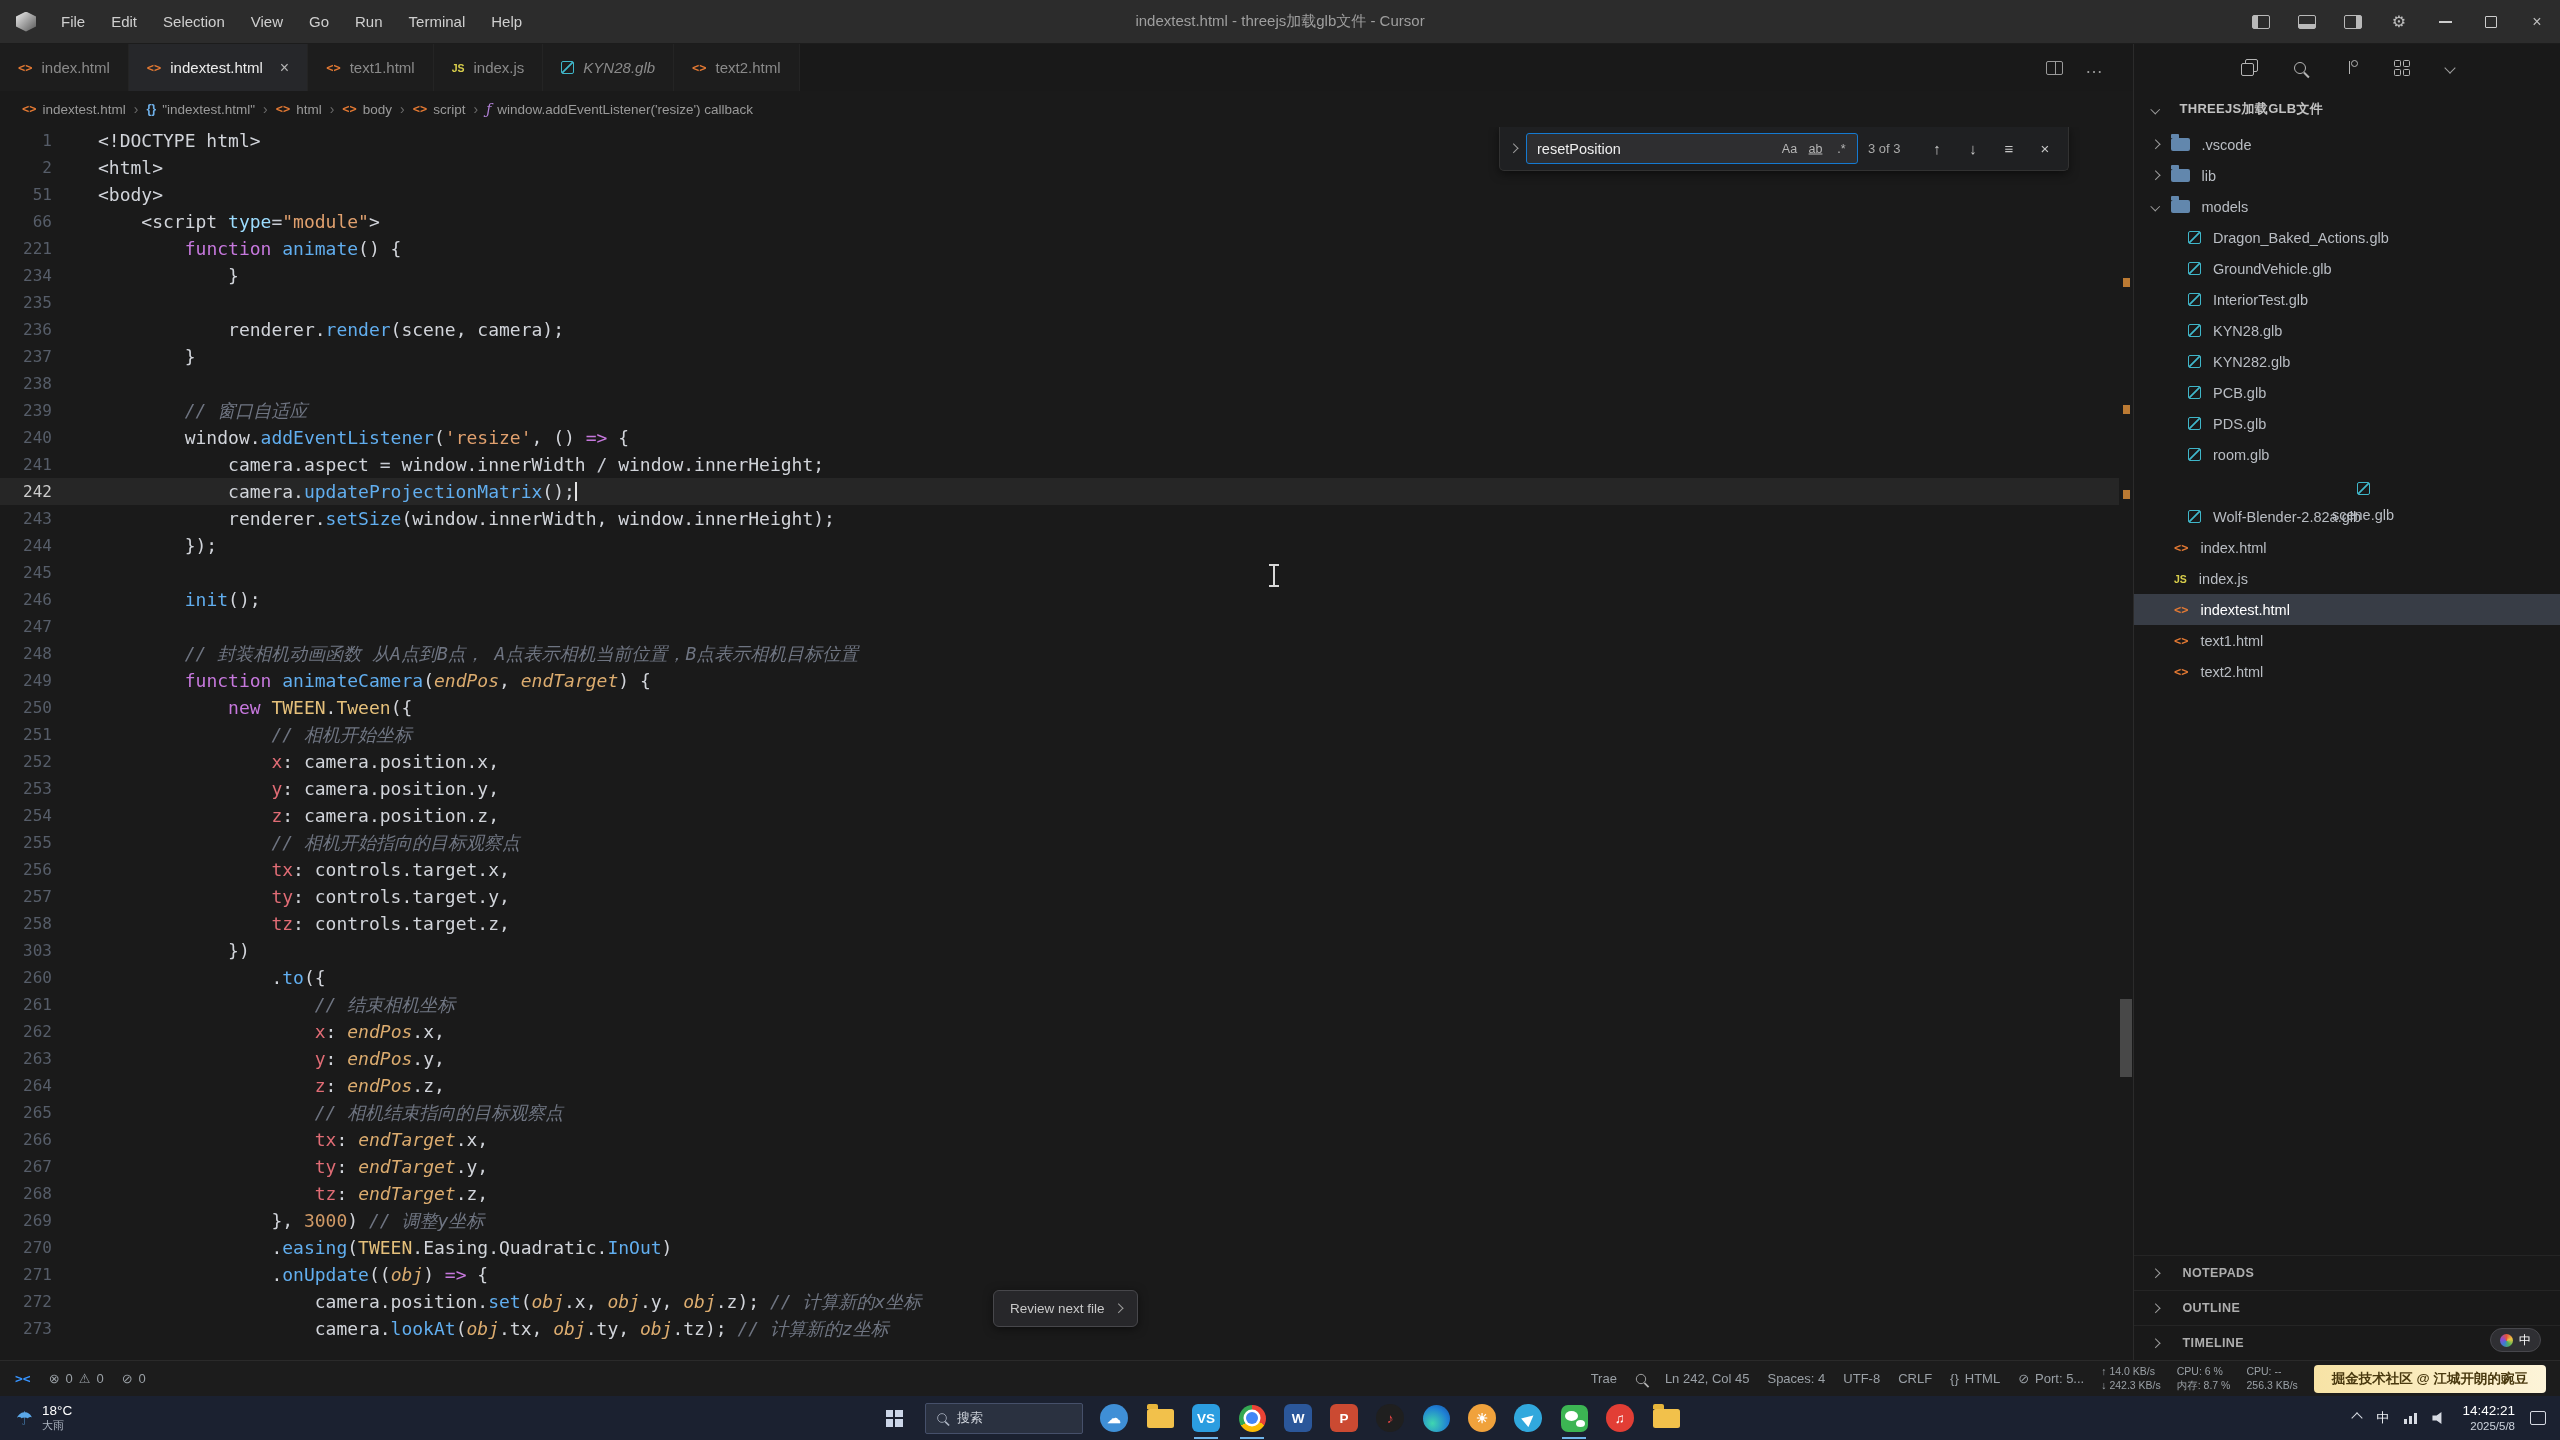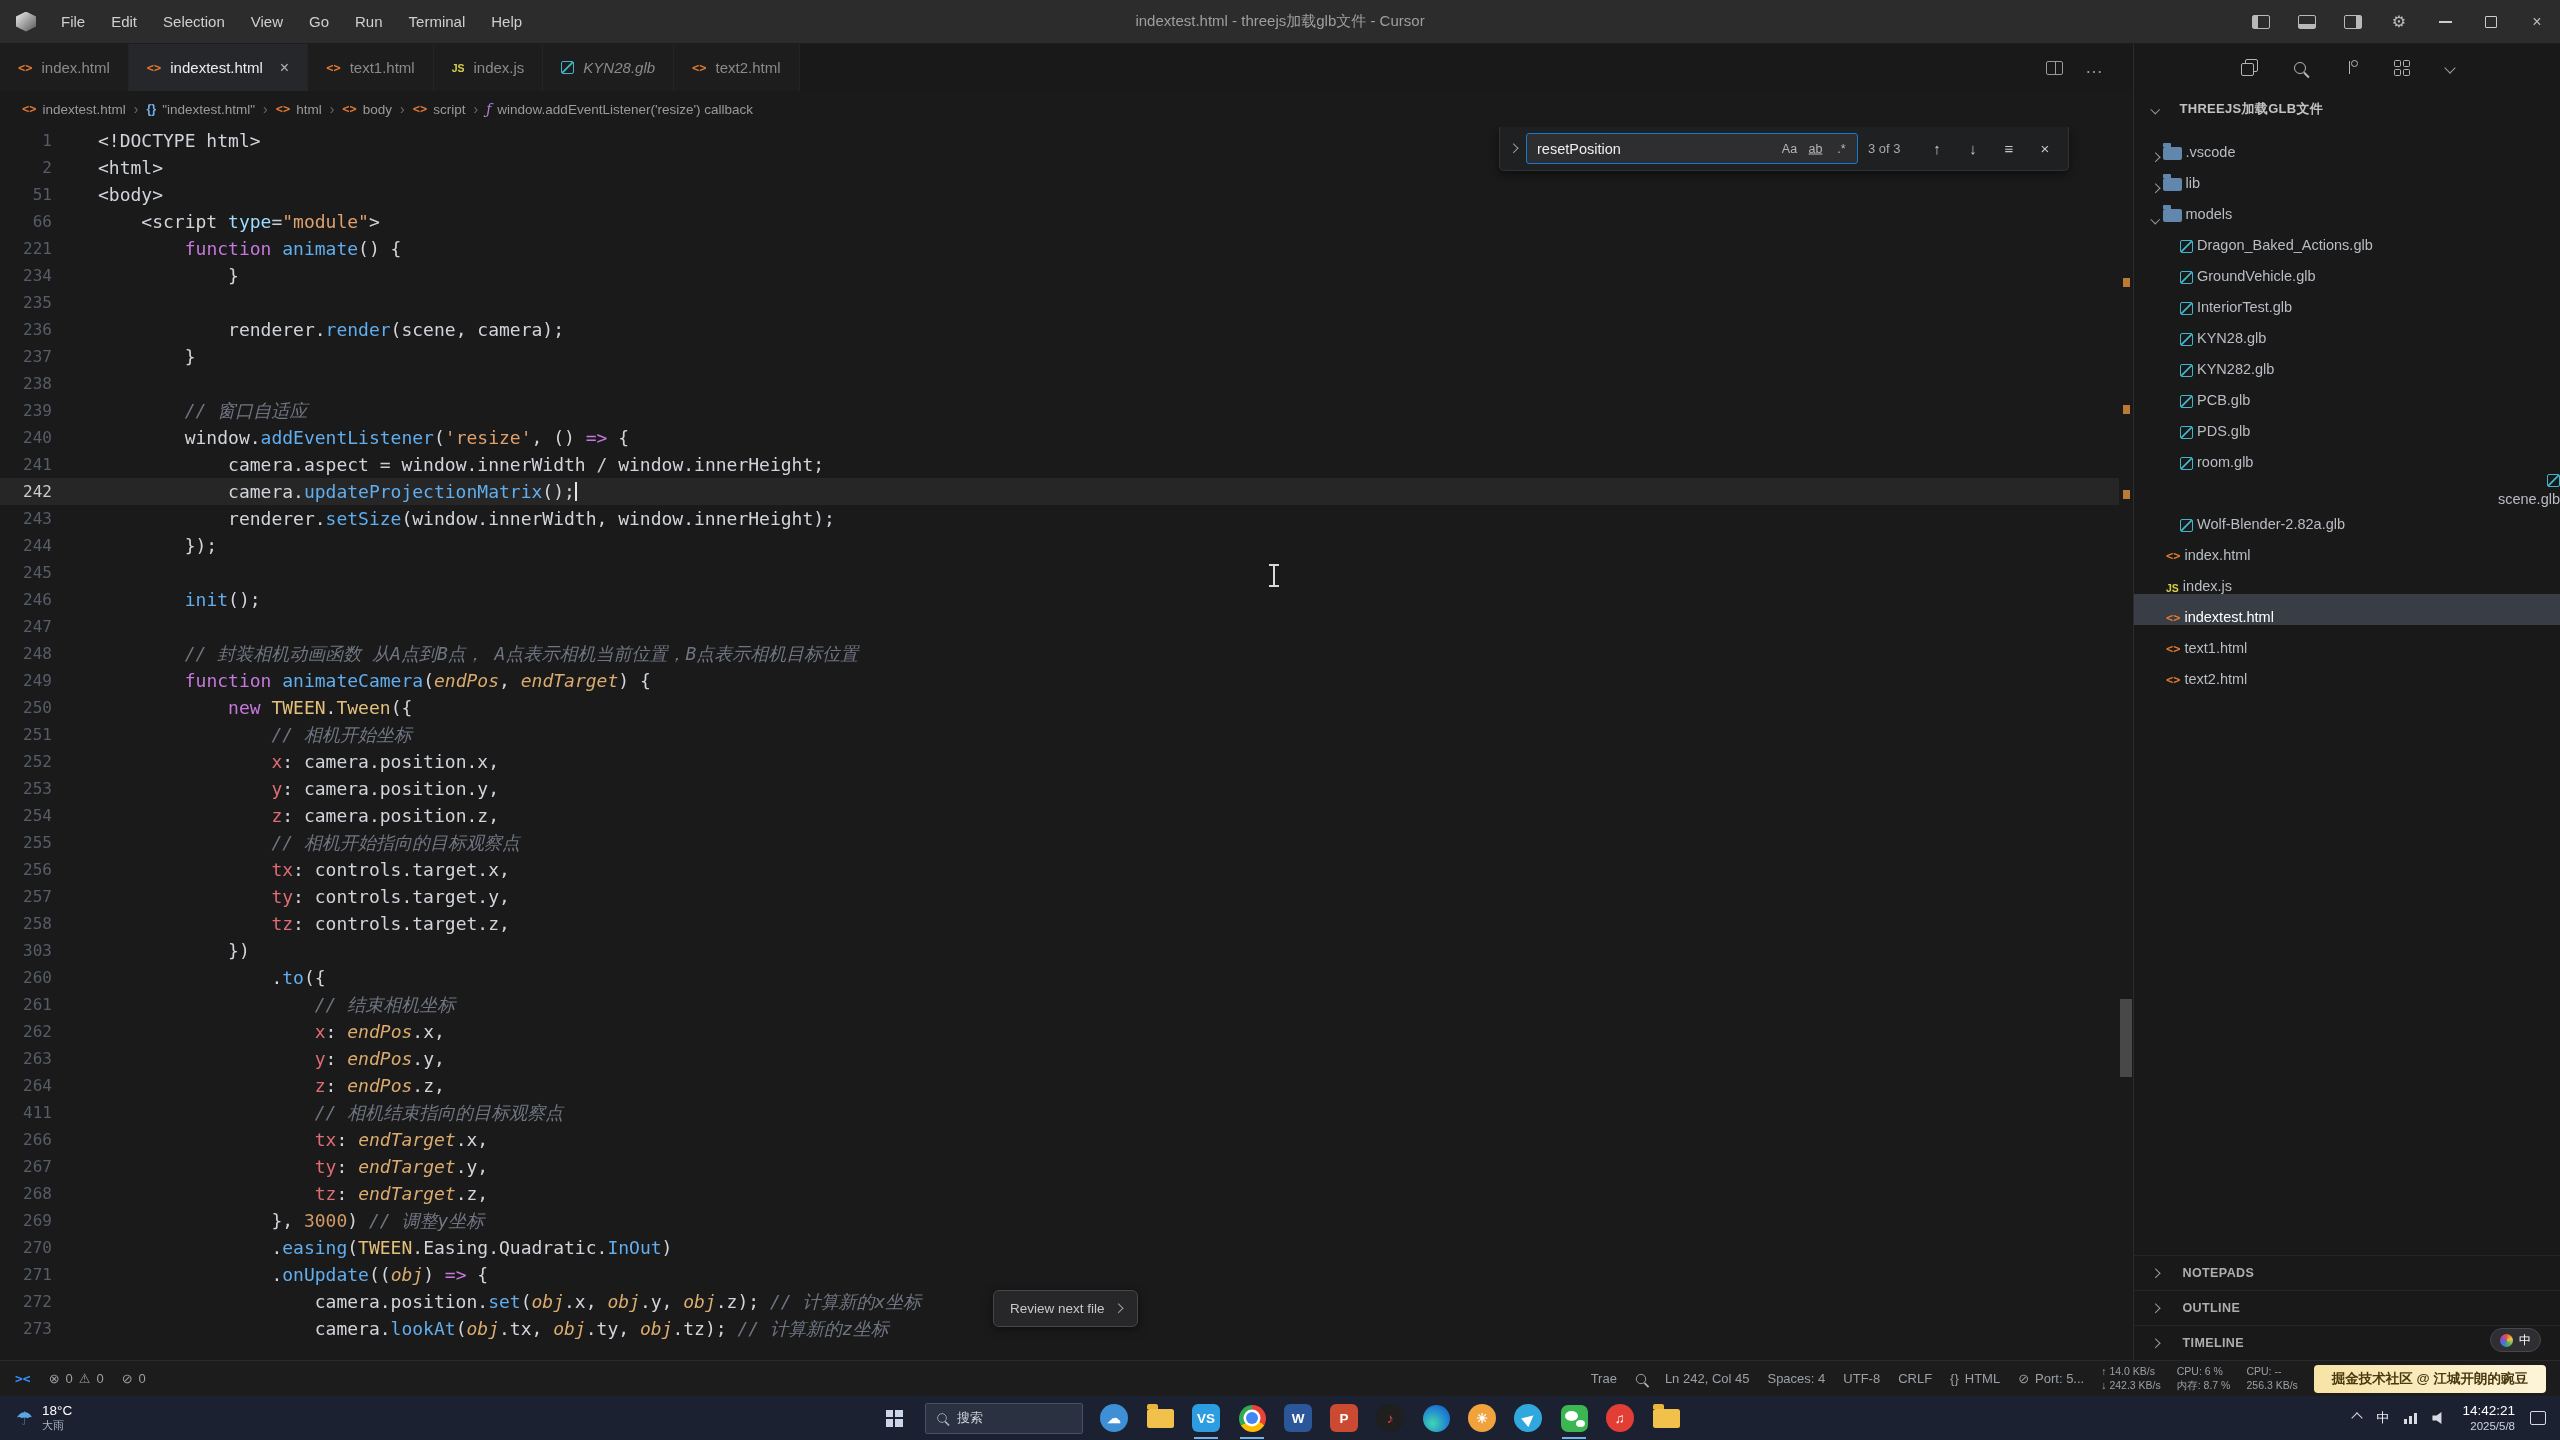--- a/index.html
+++ b/index.html
@@ -101,21 +101,21 @@
 .branch::after{content:"";position:absolute;width:5px;height:5px;border:1.8px solid #b5b5b5;border-radius:50%;right:0;top:1px}
 .grid4{width:16px;height:16px;display:grid;grid-template-columns:1fr 1fr;gap:2px}
 .grid4 i{border:1.5px solid #b5b5b5;border-radius:1.5px}
 .chev{display:inline-block;width:8px;height:8px;border-right:1.8px solid #9d9d9d;border-bottom:1.8px solid #9d9d9d;flex:none}
 .chev.right{transform:rotate(-45deg)}
 .chev.down{transform:rotate(45deg)}
 .chev.up{transform:rotate(-135deg)}
 .chev.sm{width:6.5px;height:6.5px;border-width:1.6px}
 #side-header{height:36px;display:flex;align-items:center;gap:21px;padding-left:18px;font-size:13px;font-weight:bold;color:#c2c2c2;letter-spacing:.3px;flex:none}
 #tree{flex:1;overflow:hidden;padding-top:2px}
-.tree-row{height:31px;display:flex;align-items:flex-end;gap:4px;font-size:14.5px;color:#b9bdc3;cursor:default;white-space:nowrap}
+.tree-row{height:31px;display:flex;align-items:center;gap:12px;font-size:14.5px;color:#b9bdc3;cursor:default;white-space:nowrap}
 .tree-row.selected{background:#383d46;color:#fff}
 .tree-spacer{width:10px;flex:none}
 #side-panels{flex:none}
 .panel-row{height:35px;display:flex;align-items:center;gap:24px;padding-left:18px;font-size:12.5px;font-weight:bold;letter-spacing:.4px;color:#aeaeae;border-top:1px solid #252525}
 
 
 #statusbar{height:36px;background:#1c1c1c;border-top:1px solid #2a2a2a;display:flex;align-items:center;font-size:13px;color:#9aa0a6;padding:0 6px}
 .st{display:flex;align-items:center;gap:6px;padding:0 9px;height:100%;white-space:nowrap}
 .st.blue{color:#3794ff;font-weight:bold;font-family:"DejaVu Sans Mono",monospace}
 #st-right{margin-left:auto;display:flex;align-items:center;height:100%}
@@ -413,21 +413,21 @@
             </div>
             <div class="code-row">
               <span class="gutter">263</span>
               <span class="code-text"><span class="tk-pl">                    </span><span class="tk-prop">y</span><span class="tk-pl">: </span><span class="tk-param">endPos</span><span class="tk-pl">.y,</span></span>
             </div>
             <div class="code-row">
               <span class="gutter">264</span>
               <span class="code-text"><span class="tk-pl">                    </span><span class="tk-prop">z</span><span class="tk-pl">: </span><span class="tk-param">endPos</span><span class="tk-pl">.z,</span></span>
             </div>
             <div class="code-row">
-              <span class="gutter">411</span>
+              <span class="gutter">265</span>
               <span class="code-text"><span class="tk-com">                    // 相机结束指向的目标观察点</span></span>
             </div>
             <div class="code-row">
               <span class="gutter">266</span>
               <span class="code-text"><span class="tk-pl">                    </span><span class="tk-prop">tx</span><span class="tk-pl">: </span><span class="tk-param">endTarget</span><span class="tk-pl">.x,</span></span>
             </div>
             <div class="code-row">
               <span class="gutter">267</span>
               <span class="code-text"><span class="tk-pl">                    </span><span class="tk-prop">ty</span><span class="tk-pl">: </span><span class="tk-param">endTarget</span><span class="tk-pl">.y,</span></span>
             </div>

